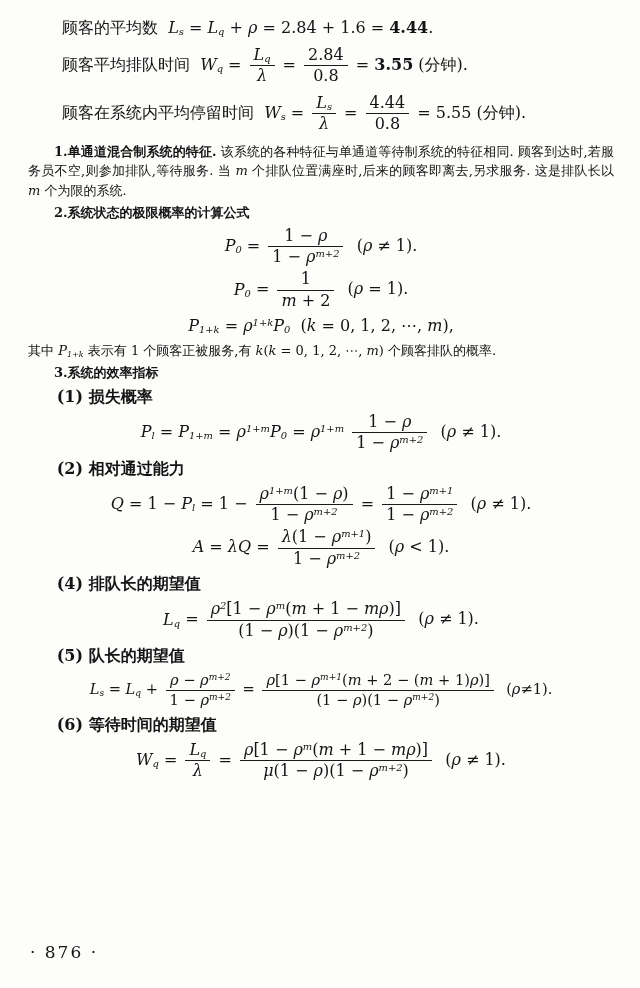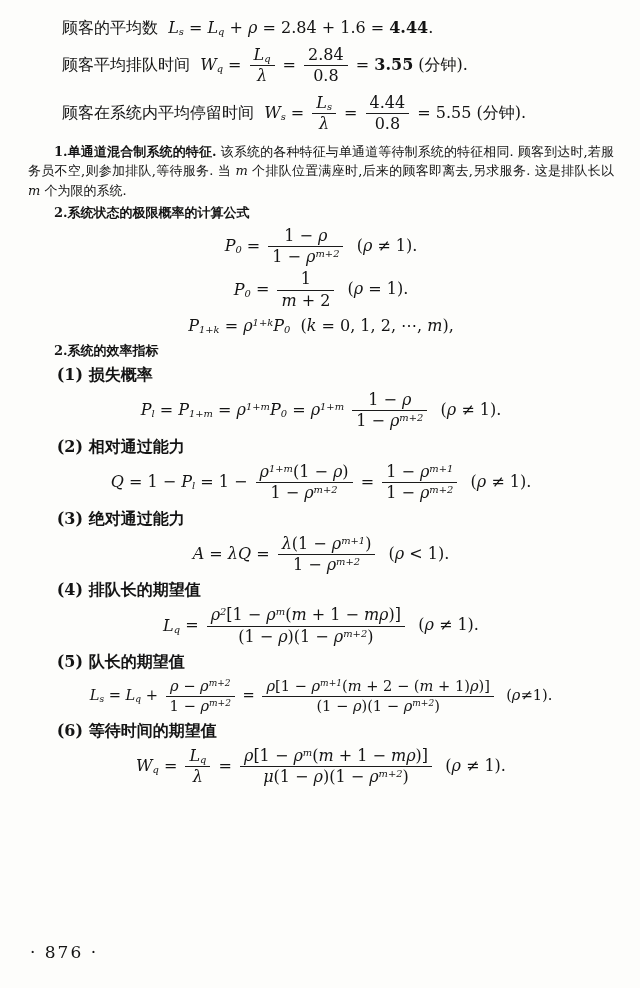--- a/index.html
+++ b/index.html
@@ -85,30 +85,30 @@
 
 
   <p class="para indent math"><span class="bm">1.单通道混合制系统的特征.</span><span class="rm"> 该系统的各种特征与单通道等待制系统的特征相同. 顾客到达时,若服务员不空,则参加排队,等待服务. 当 </span><span class="it">m</span><span class="rm"> 个排队位置满座时,后来的顾客即离去,另求服务. 这是排队长以 </span><span class="it">m</span><span class="rm"> 个为限的系统.</span></p>
 
   <p class="para indent math"><span class="bm">2.系统状态的极限概率的计算公式</span></p>
 
   <div class="display math"><span class="it">P<sub>0</sub></span><span class="rm"> = </span><span class="frac"><span class="num"><span class="rm">1 − </span><span class="it">ρ</span></span><span class="den"><span class="rm">1 − </span><span class="it">ρ<sup>m+2</sup></span></span></span><span class="rm">  (</span><span class="it">ρ</span><span class="rm"> ≠ 1).</span></div>
   <div class="display math"><span class="it">P<sub>0</sub></span><span class="rm"> = </span><span class="frac"><span class="num"><span class="rm">1</span></span><span class="den"><span class="it">m</span><span class="rm"> + 2</span></span></span><span class="rm">  (</span><span class="it">ρ</span><span class="rm"> = 1).</span></div>
   <div class="display math"><span class="it">P<sub>1+k</sub></span><span class="rm"> = </span><span class="it">ρ<sup>1+k</sup></span><span class="it">P<sub>0</sub></span><span class="rm">  (</span><span class="it">k</span><span class="rm"> = 0, 1, 2, ⋯, </span><span class="it">m</span><span class="rm">),</span></div>
 
+  <p class="para math"><span class="rm">其中 </span><span class="it">P<sub>1+k</sub></span><span class="rm"> 表示有 1 个顾客正被服务,有 </span><span class="it">k</span><span class="rm">(</span><span class="it">k</span><span class="rm"> = 0, 1, 2, ⋯, </span><span class="it">m</span><span class="rm">)</span><span class="rm"> 个顾客排队的概率.</span></p>
 
-  <p class="para indent math"><span class="bm">2.系统的效率指标</span></p>
+  <p class="para indent math"><span class="bm">3.系统的效率指标</span></p>
 
   <div class="item-line math"><span class="bm">(1) 损失概率</span></div>
   <div class="display math"><span class="it">P<sub>l</sub></span><span class="rm"> = </span><span class="it">P<sub>1+m</sub></span><span class="rm"> = </span><span class="it">ρ<sup>1+m</sup></span><span class="it">P<sub>0</sub></span><span class="rm"> = </span><span class="it">ρ<sup>1+m</sup></span><span class="rm"> </span><span class="frac"><span class="num"><span class="rm">1 − </span><span class="it">ρ</span></span><span class="den"><span class="rm">1 − </span><span class="it">ρ<sup>m+2</sup></span></span></span><span class="rm">  (</span><span class="it">ρ</span><span class="rm"> ≠ 1).</span></div>
 
   <div class="item-line math"><span class="bm">(2) 相对通过能力</span></div>
   <div class="display math"><span class="it">Q</span><span class="rm"> = 1 − </span><span class="it">P<sub>l</sub></span><span class="rm"> = 1 − </span><span class="frac"><span class="num"><span class="it">ρ<sup>1+m</sup></span><span class="rm">(1 − </span><span class="it">ρ</span><span class="rm">)</span></span><span class="den"><span class="rm">1 − </span><span class="it">ρ<sup>m+2</sup></span></span></span><span class="rm"> = </span><span class="frac"><span class="num"><span class="rm">1 − </span><span class="it">ρ<sup>m+1</sup></span></span><span class="den"><span class="rm">1 − </span><span class="it">ρ<sup>m+2</sup></span></span></span><span class="rm">  (</span><span class="it">ρ</span><span class="rm"> ≠ 1).</span></div>
 
-  <div class="item-line math"><span class="bm">(3) 绝对通过能力</span></div>
   <div class="display math"><span class="it">A</span><span class="rm"> = </span><span class="it">λ</span><span class="it">Q</span><span class="rm"> = </span><span class="frac"><span class="num"><span class="it">λ</span><span class="rm">(1 − </span><span class="it">ρ<sup>m+1</sup></span><span class="rm">)</span></span><span class="den"><span class="rm">1 − </span><span class="it">ρ<sup>m+2</sup></span></span></span><span class="rm">  (</span><span class="it">ρ</span><span class="rm"> &lt; 1).</span></div>
 
   <div class="item-line math"><span class="bm">(4) 排队长的期望值</span></div>
   <div class="display math"><span class="it">L<sub>q</sub></span><span class="rm"> = </span><span class="frac"><span class="num"><span class="it">ρ<sup>2</sup></span><span class="rm">[1 − </span><span class="it">ρ<sup>m</sup></span><span class="rm">(</span><span class="it">m</span><span class="rm"> + 1 − </span><span class="it">m</span><span class="it">ρ</span><span class="rm">)]</span></span><span class="den"><span class="rm">(1 − </span><span class="it">ρ</span><span class="rm">)(1 − </span><span class="it">ρ<sup>m+2</sup></span><span class="rm">)</span></span></span><span class="rm">  (</span><span class="it">ρ</span><span class="rm"> ≠ 1).</span></div>
 
   <div class="item-line math"><span class="bm">(5) 队长的期望值</span></div>
   <div class="display math sm"><span class="it">L<sub>s</sub></span><span class="rm"> = </span><span class="it">L<sub>q</sub></span><span class="rm"> + </span><span class="frac"><span class="num"><span class="it">ρ</span><span class="rm"> − </span><span class="it">ρ<sup>m+2</sup></span></span><span class="den"><span class="rm">1 − </span><span class="it">ρ<sup>m+2</sup></span></span></span><span class="rm"> = </span><span class="frac"><span class="num"><span class="it">ρ</span><span class="rm">[1 − </span><span class="it">ρ<sup>m+1</sup></span><span class="rm">(</span><span class="it">m</span><span class="rm"> + 2 − (</span><span class="it">m</span><span class="rm"> + 1)</span><span class="it">ρ</span><span class="rm">)]</span></span><span class="den"><span class="rm">(1 − </span><span class="it">ρ</span><span class="rm">)(1 − </span><span class="it">ρ<sup>m+2</sup></span><span class="rm">)</span></span></span><span class="rm">  (</span><span class="it">ρ</span><span class="rm">≠1).</span></div>
 
   <div class="item-line math"><span class="bm">(6) 等待时间的期望值</span></div>
   <div class="display math"><span class="it">W<sub>q</sub></span><span class="rm"> = </span><span class="frac"><span class="num"><span class="it">L<sub>q</sub></span></span><span class="den"><span class="it">λ</span></span></span><span class="rm"> = </span><span class="frac"><span class="num"><span class="it">ρ</span><span class="rm">[1 − </span><span class="it">ρ<sup>m</sup></span><span class="rm">(</span><span class="it">m</span><span class="rm"> + 1 − </span><span class="it">m</span><span class="it">ρ</span><span class="rm">)]</span></span><span class="den"><span class="it">μ</span><span class="rm">(1 − </span><span class="it">ρ</span><span class="rm">)(1 − </span><span class="it">ρ<sup>m+2</sup></span><span class="rm">)</span></span></span><span class="rm">  (</span><span class="it">ρ</span><span class="rm"> ≠ 1).</span></div>

